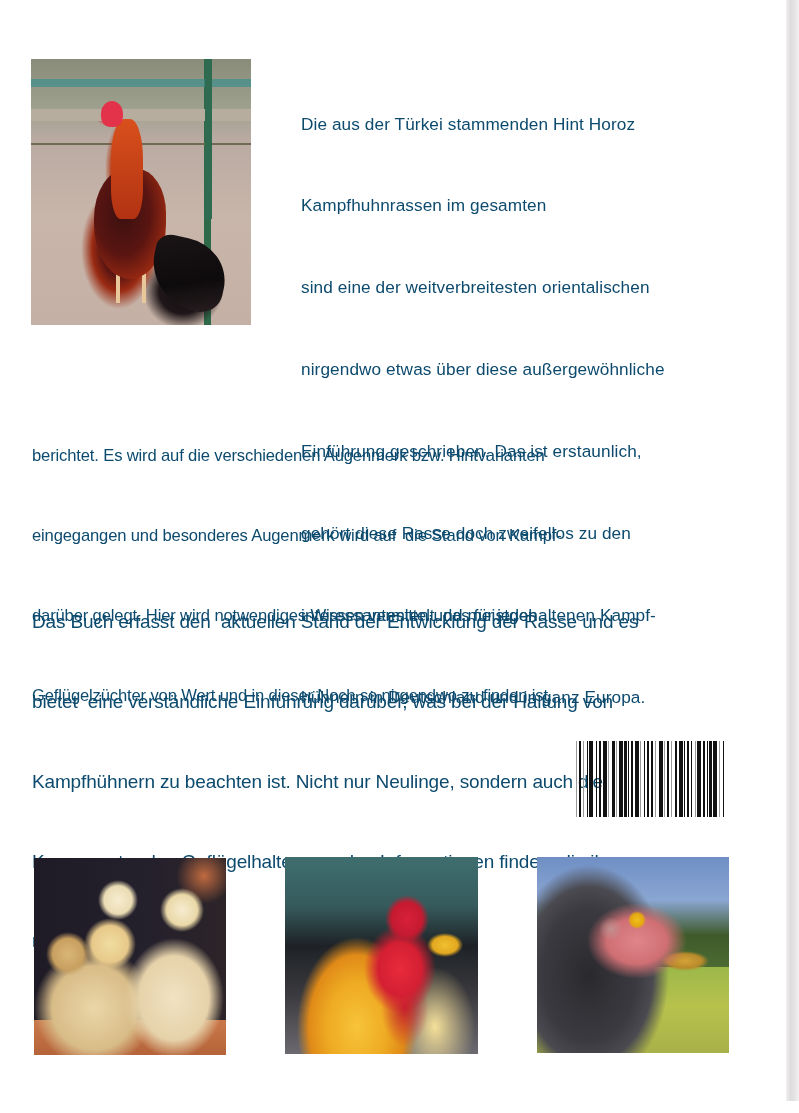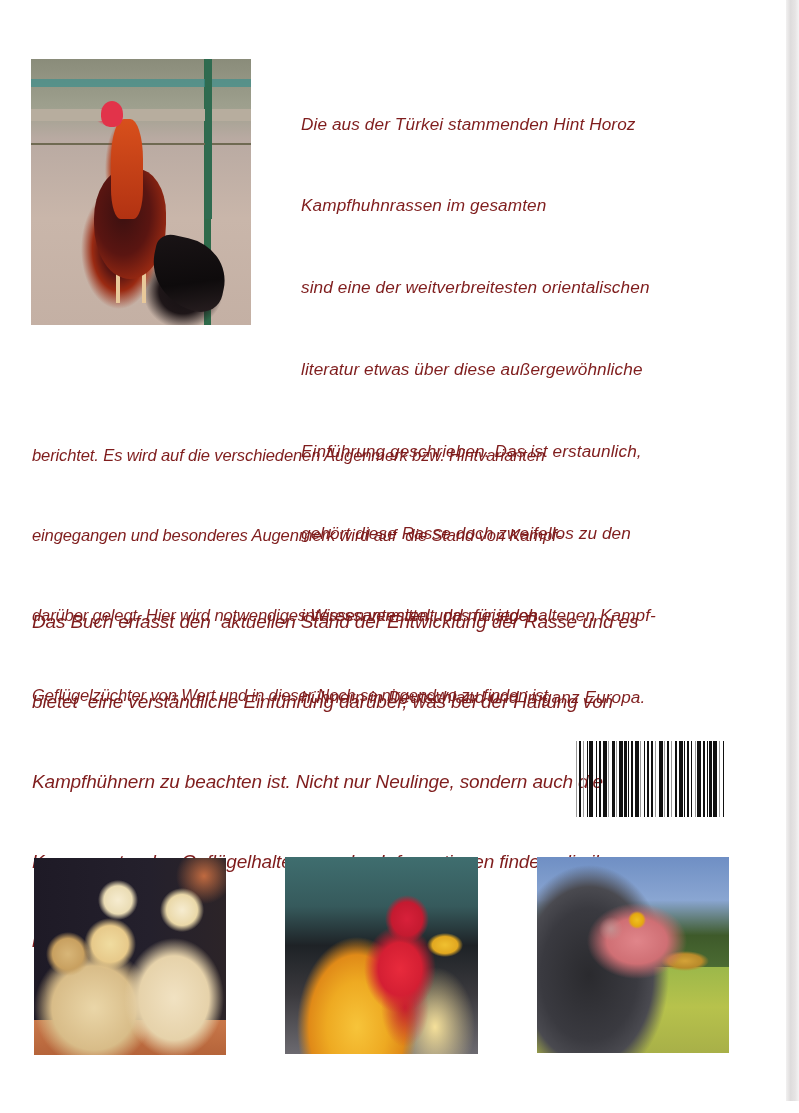--- a/index.html
+++ b/index.html
@@ -102,22 +102,22 @@
       radial-gradient(circle 12px at 74px 72px, #c29090 0%, transparent 100%),
       radial-gradient(ellipse 50px 38px at 100px 84px, #e0858a 0%, #cf6f74 60%, transparent 100%),
       radial-gradient(ellipse 24px 10px at 148px 104px, #d4a238 0%, #b88a2a 70%, transparent 100%),
       radial-gradient(ellipse 80px 110px at 52px 118px, #2a2a2e 0%, #3a3a40 60%, #4a4a50 80%, transparent 100%),
       linear-gradient(to bottom, transparent 0, transparent 110px, #9cb84a 110px, #b7c24c 150px, #a8b048 196px),
       linear-gradient(to bottom, #6f8fc4 0%, #8aa6d2 22%, #3e5a2a 40%, #4a6a32 55%, #7aa03c 70%);
   }
 
   .text-block {
     position:absolute;
-    font-size:17.2px; line-height:27.3px; color:#7f1d1d;
-    white-space:pre; letter-spacing:0.1px;font-style:italic;
+    font-size:17.2px; line-height:27.3px; color:#0c4a6e;
+    white-space:pre; letter-spacing:0.1px;
   }
   .intro { left:301px; top:56px; }
   .para2 { left:32px; top:390px; font-size:16.6px; line-height:26.6px; letter-spacing:-0.15px; }
   .para3 { left:32px; top:556px; font-size:19px; line-height:26.6px; letter-spacing:-0.15px; }
   .line { display:block; }
 
   .barcode {
     position:absolute; left:576px; top:741px; width:150px; height:76px;
     display:flex; align-items:stretch;
   }
@@ -140,21 +140,21 @@
   <div class="body"></div>
   <div class="neck"></div>
   <div class="comb"></div>
   <div class="tail"></div>
 </div>
 
 <div class="text-block intro">
   <span class="line">Die aus der Türkei stammenden Hint Horoz</span>
   <span class="line">Kampfhuhnrassen im gesamten</span>
   <span class="line">sind eine der weitverbreitesten orientalischen</span>
-  <span class="line">literatur etwas über diese außergewöhnliche</span>
+  <span class="line">nirgendwo etwas über diese außergewöhnliche</span>
   <span class="line">Einführung geschrieben. Das ist erstaunlich,</span>
   <span class="line">gehört diese Rasse doch zweifellos zu den</span>
   <span class="line">interessantesten und meistgehaltenen Kampf-</span>
   <span class="line">hühnern in Deutschland und in ganz Europa.</span>
 </div>
 
 <div class="text-block para2">
   <span class="line">berichtet. Es wird auf die verschiedenen Augenmerk bzw. Hintvarianten</span>
   <span class="line">eingegangen und besonderes Augenmerk wird auf  die Stand von Kampf-</span>
   <span class="line">darüber gelegt. Hier wird notwendiges Wissen vermittelt, das für jeden</span>

